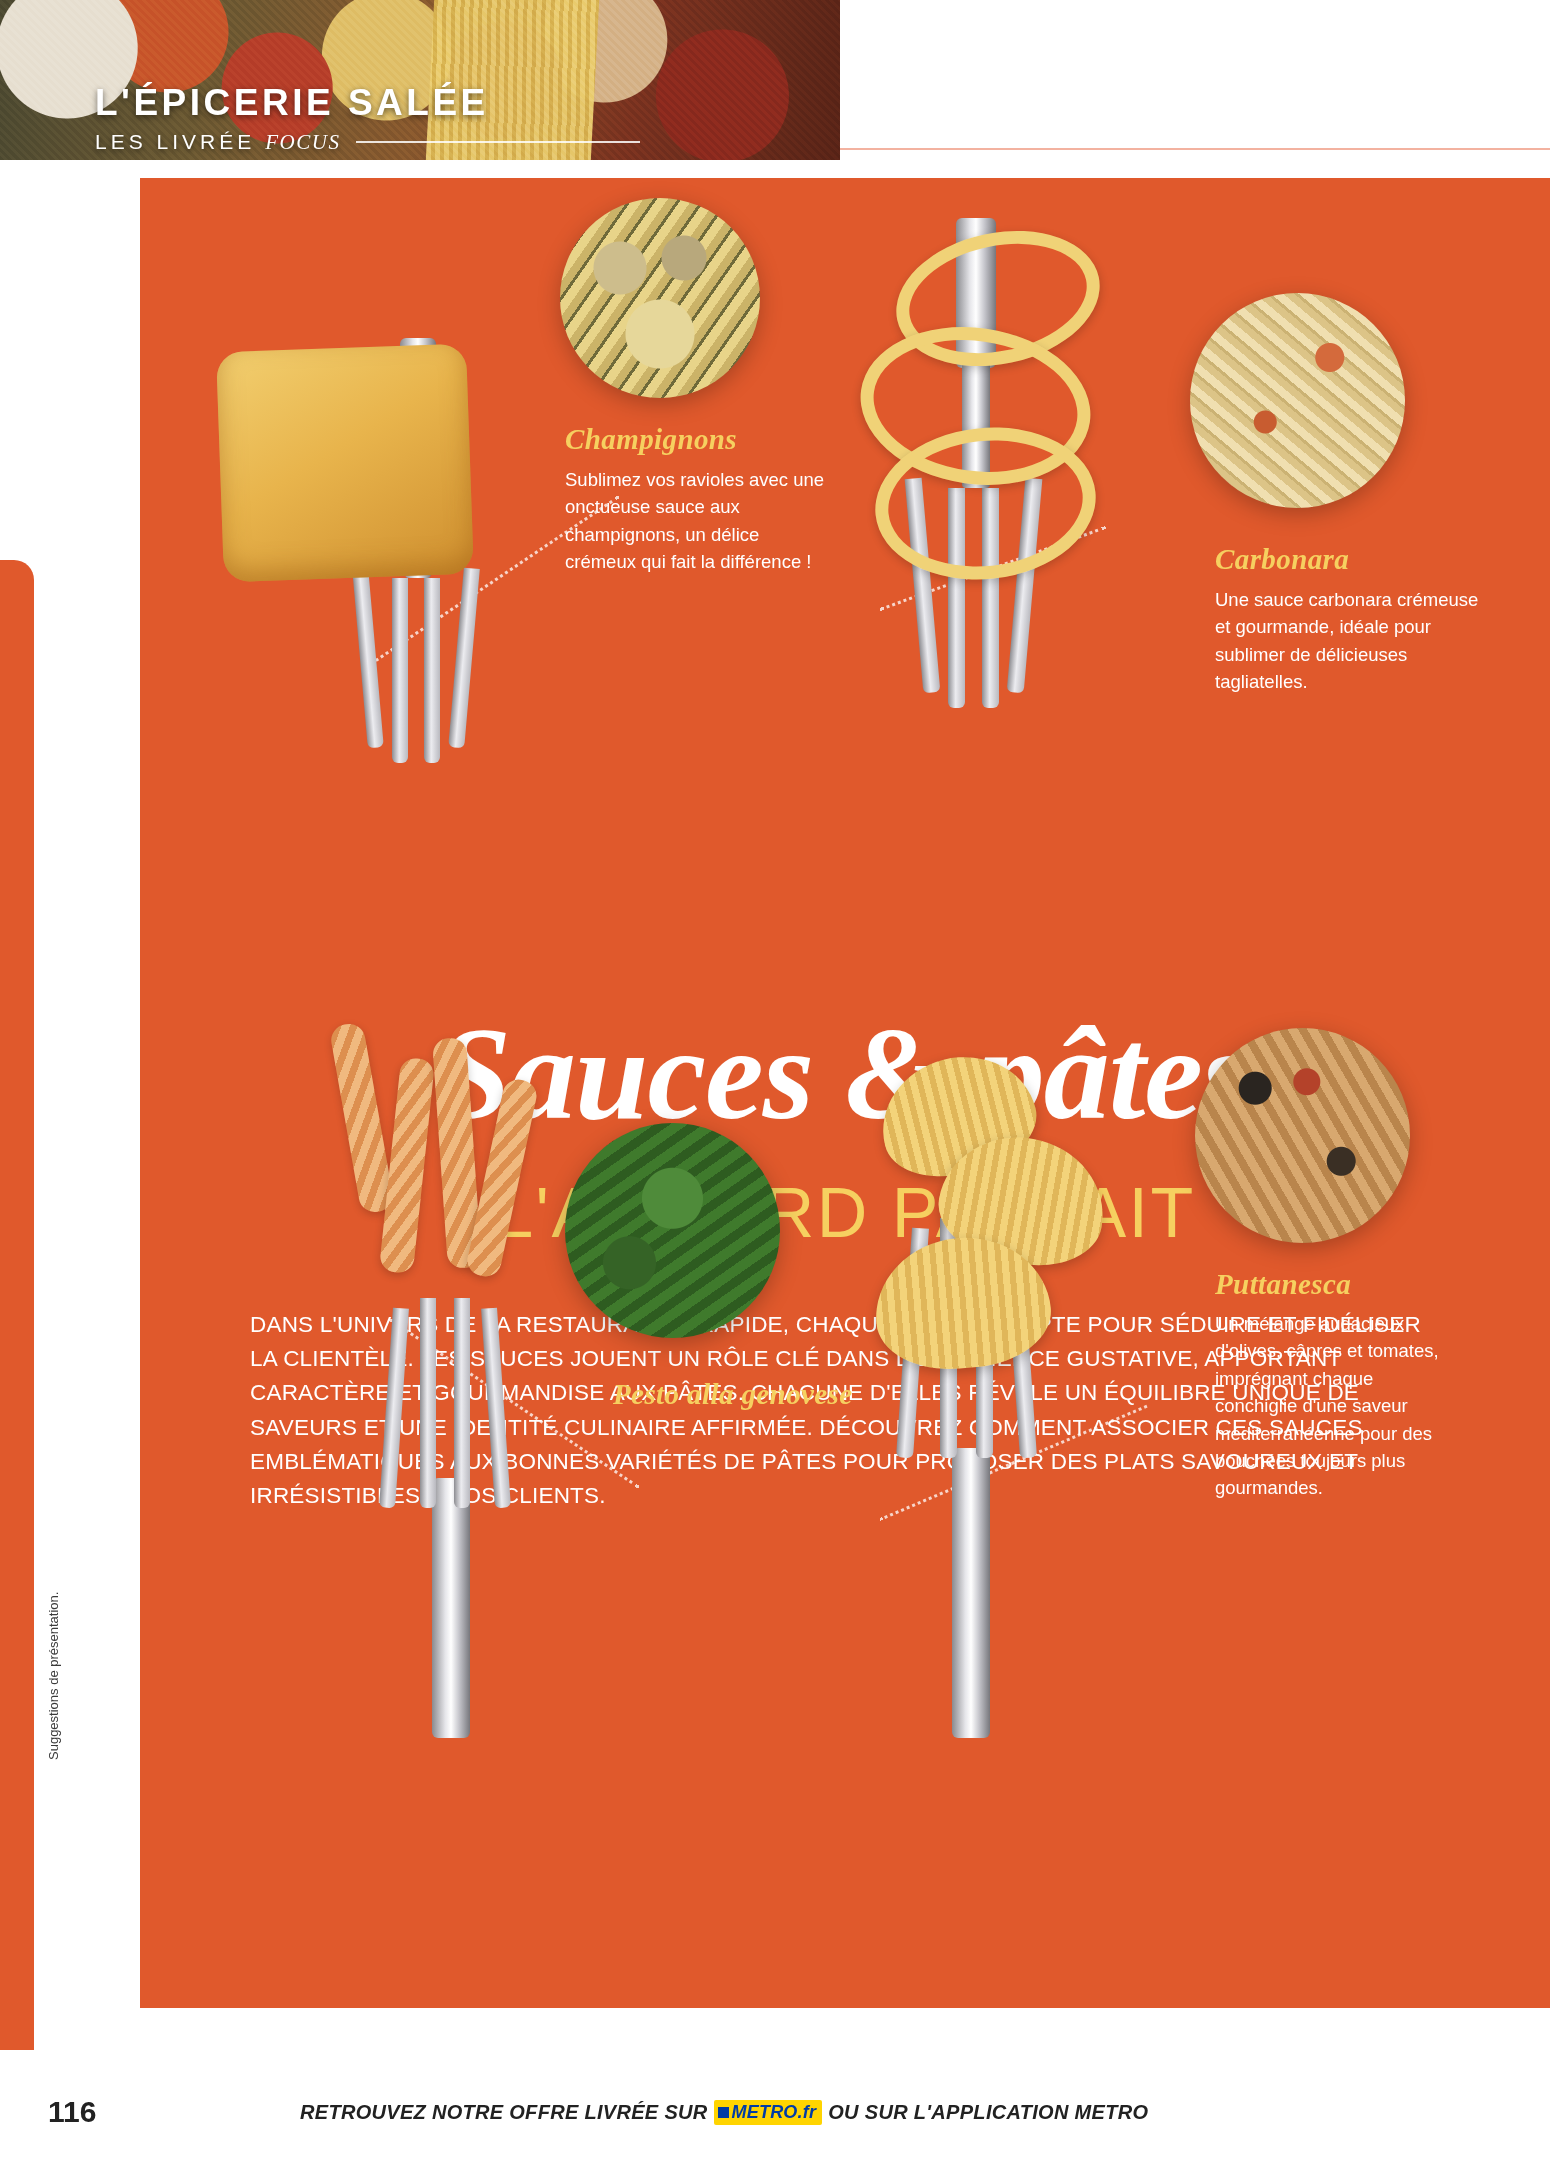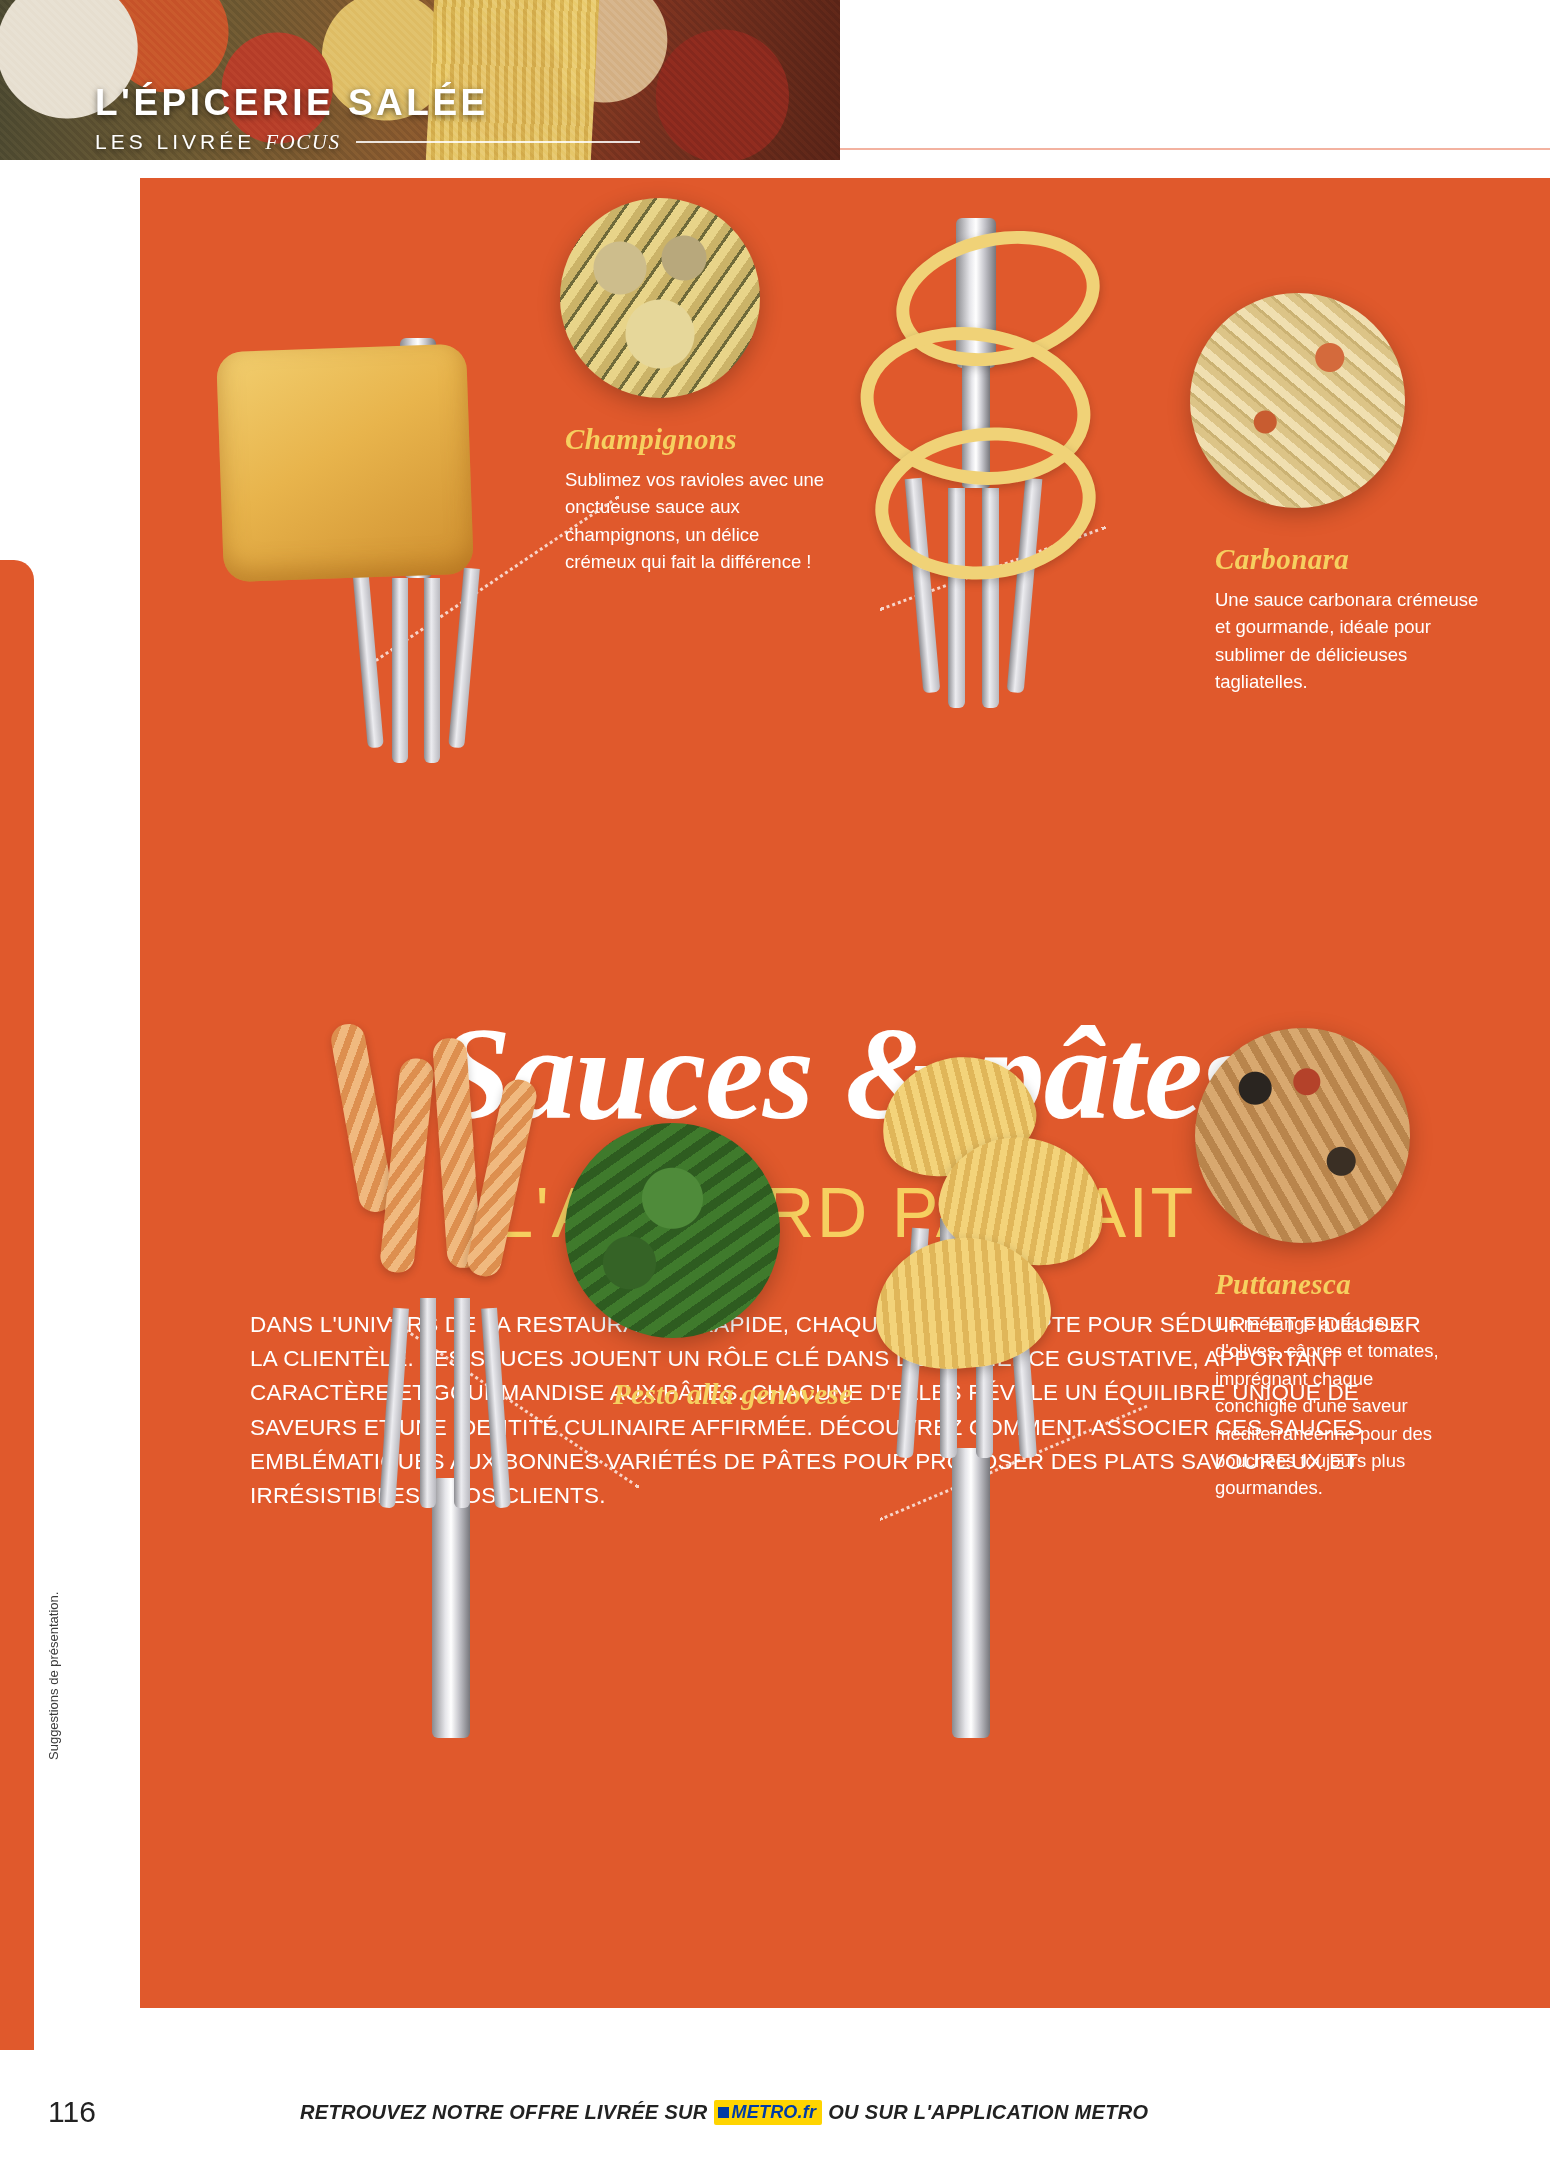--- a/index.html
+++ b/index.html
@@ -267,21 +267,21 @@
     transform: rotate(-90deg);
     transform-origin: left top;
     white-space: nowrap;
   }
 
   
   .page-number {
     position: absolute;
     left: 48px; top: 2095px;
     font-size: 30px;
-    font-weight: normal;
+    font-weight: bold;
     color: #222;
   }
   .footer-line {
     position: absolute;
     left: 300px; top: 2100px;
     font-size: 20px;
     font-weight: bold;
     color: #222;
     letter-spacing: 0.3px;
     display: flex;

